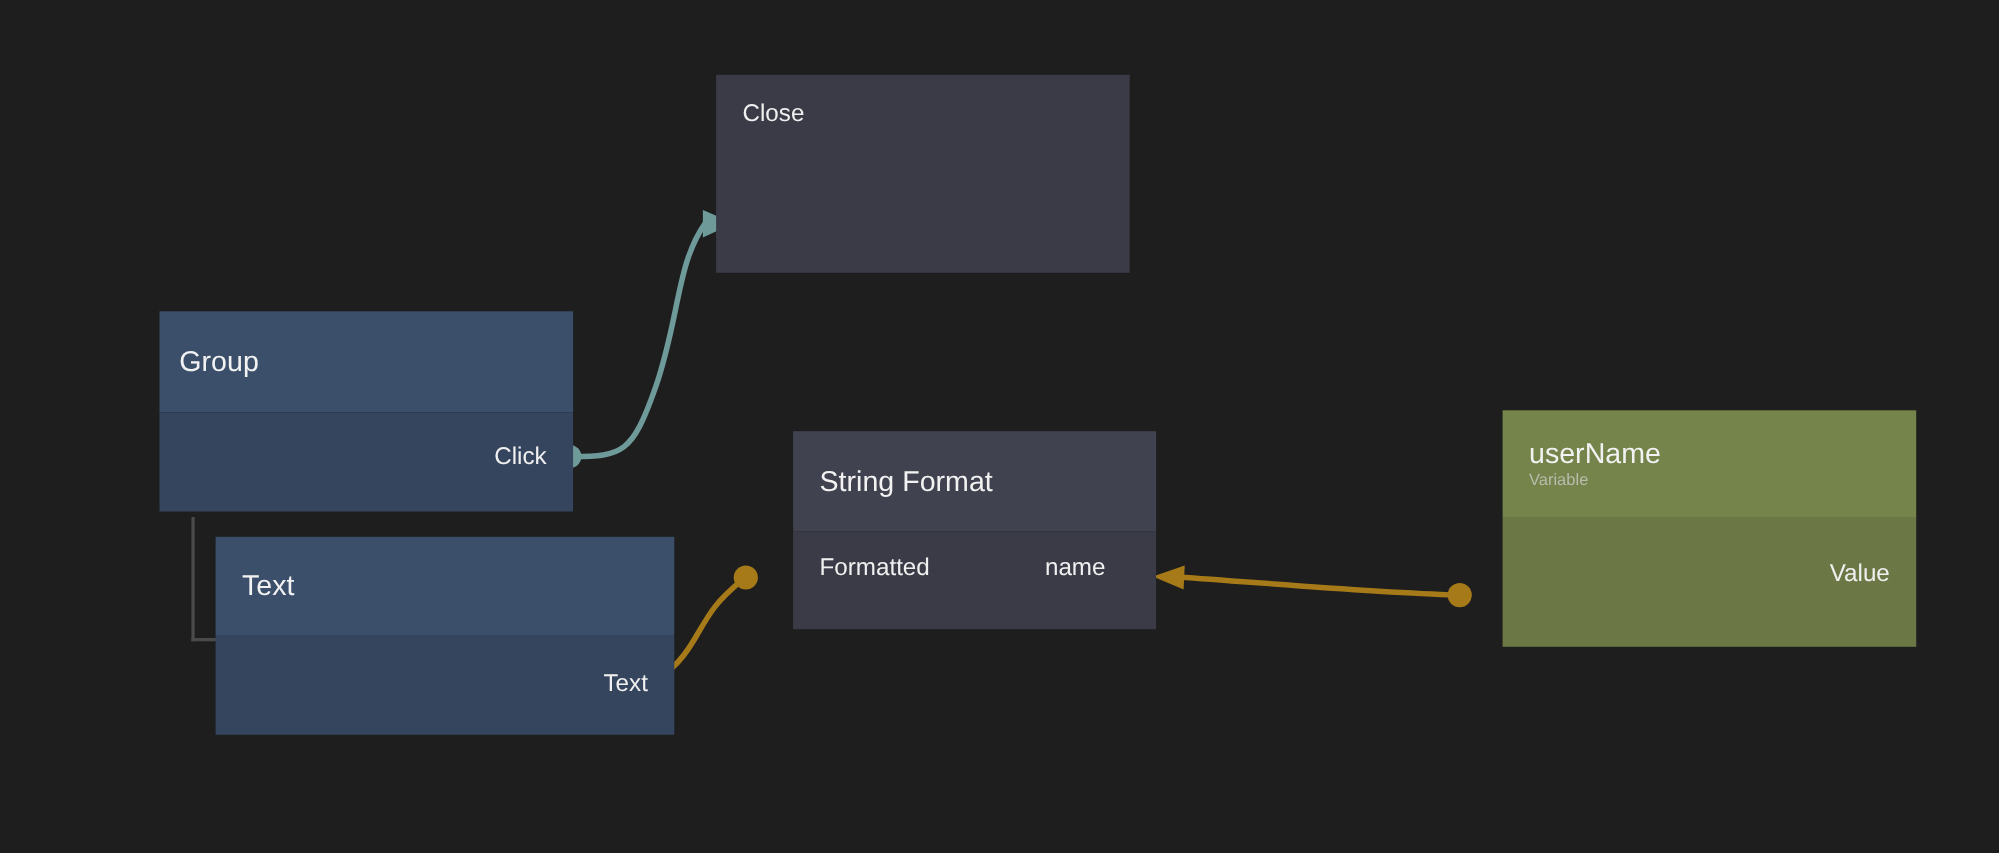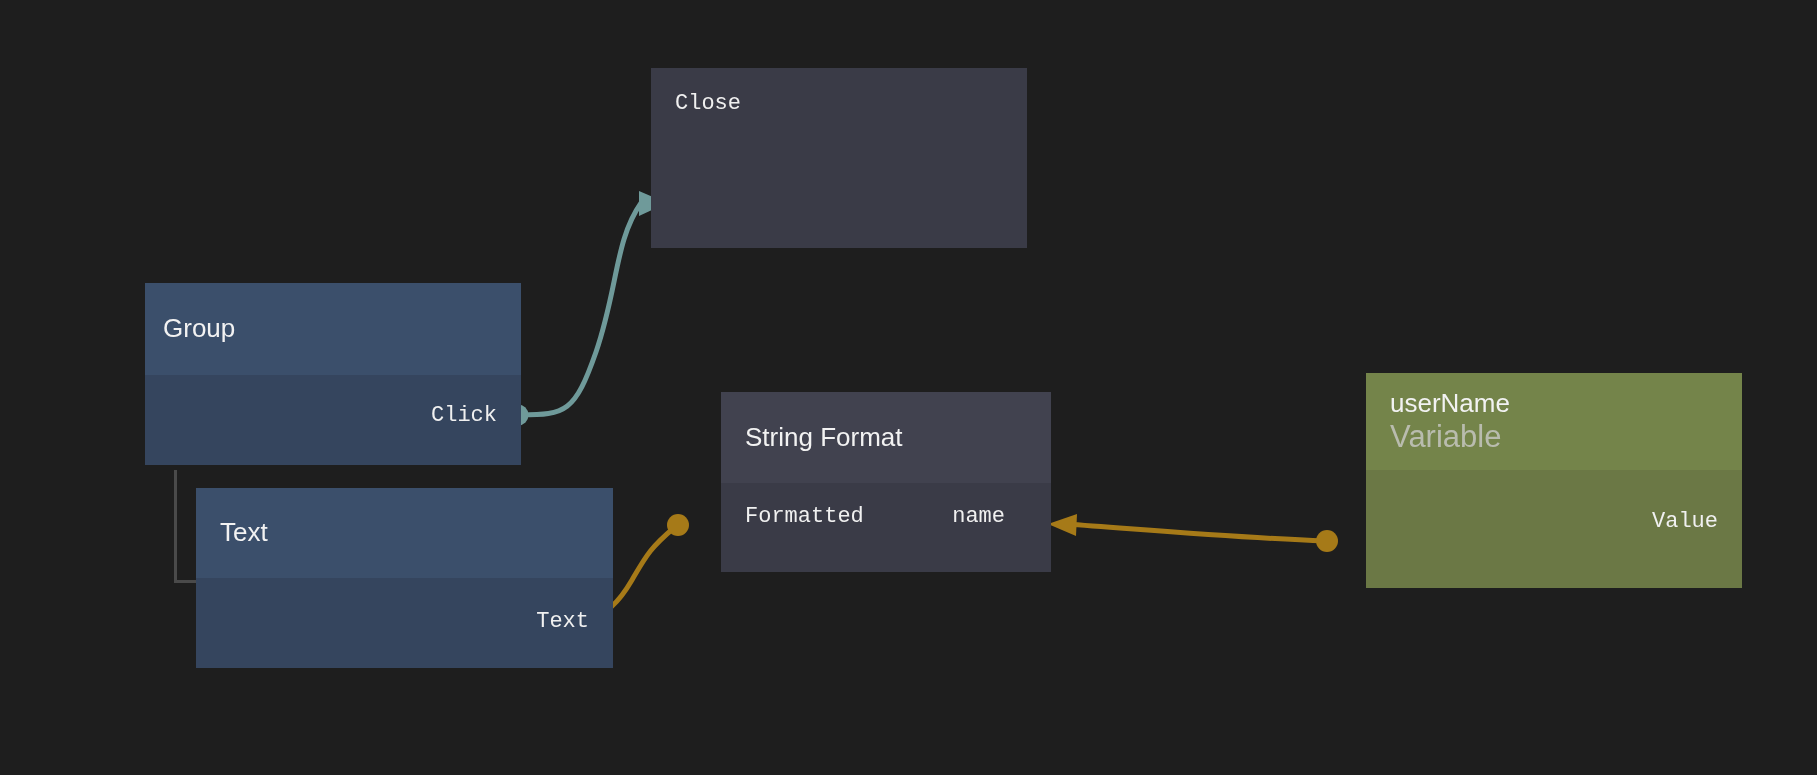--- a/index.html
+++ b/index.html
@@ -39,41 +39,40 @@
     justify-content: center;
     padding: 0 24px;
   }
   .node-title {
     font-size: 26px;
     color: #f2f2f2;
     line-height: 1.15;
     white-space: nowrap;
   }
   .node-subtitle {
-    font-size: 31px;
+    font-size: 15px;
     color: #b9bcae;
     line-height: 1.15;
     white-space: nowrap;
   }
   .node-body {
     box-sizing: border-box;
     position: relative;
     flex: 1 1 auto;
   }
   .port-row {
     position: absolute;
     left: 0;
     right: 0;
     display: flex;
     align-items: center;
     justify-content: space-between;
     padding: 0 24px;
     box-sizing: border-box;
     height: 34px;
-    font-family: Liberation Mono, monospace;
   }
   .port-label {
     font-size: 22px;
     color: #f0f0f0;
     white-space: nowrap;
   }
   .port-label.right-aligned {
     margin-left: auto;
   }
   

